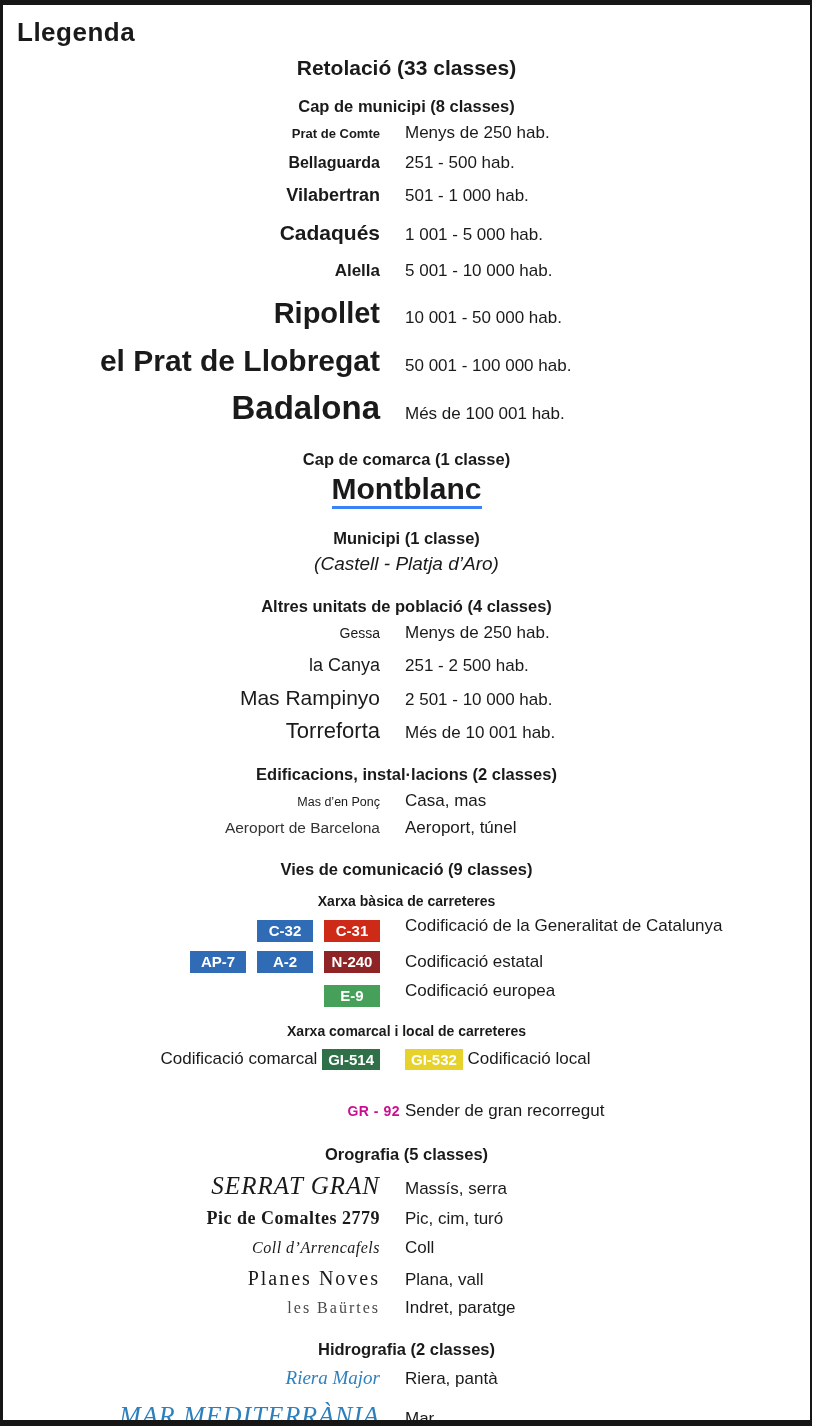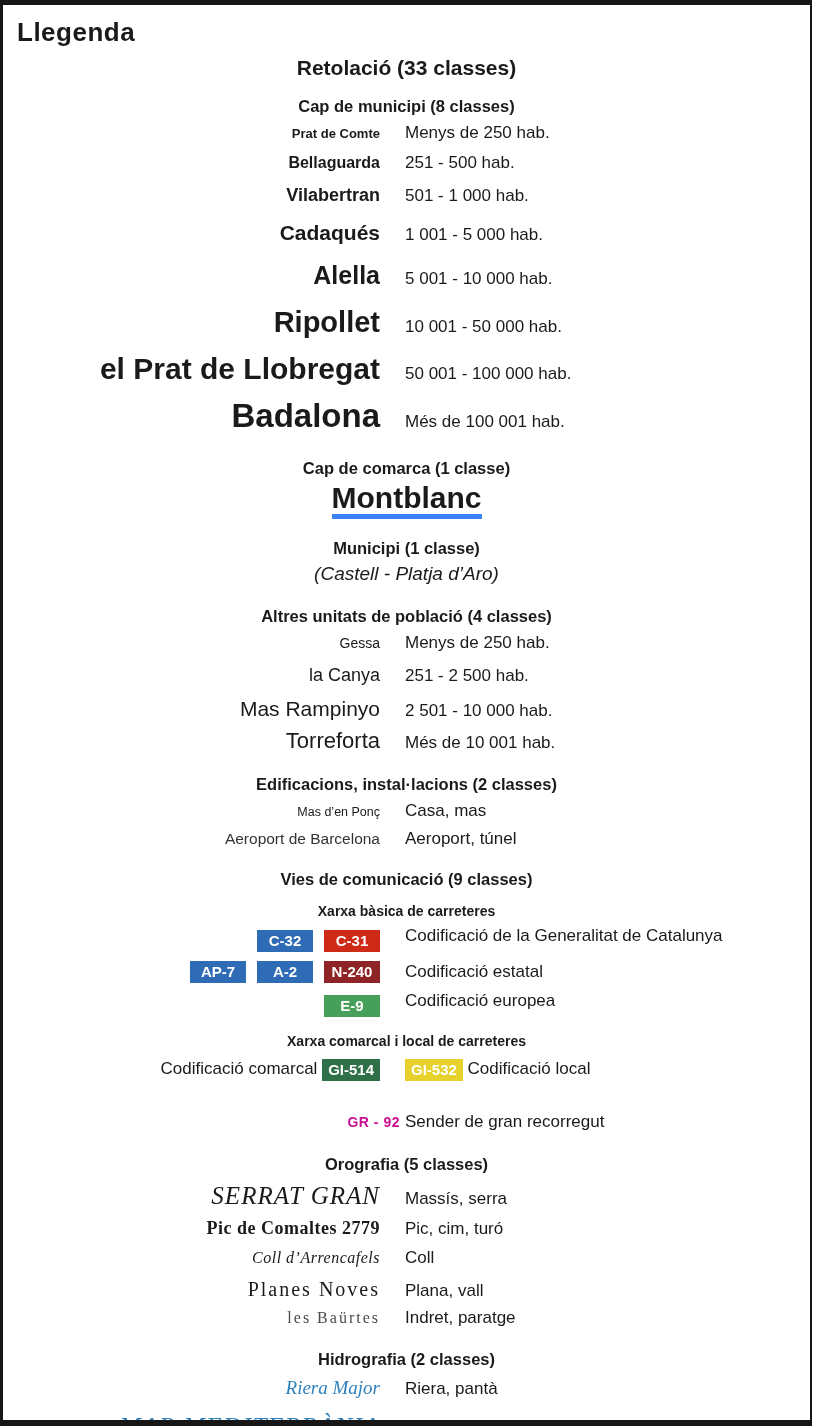--- a/index.html
+++ b/index.html
@@ -32,36 +32,36 @@
     align-items:baseline;
   }
   .cell-name{text-align:right;line-height:1.12;}
   .cell-desc{font-size:17px;line-height:1.1;}
   
   .nm{font-weight:bold;}
   .nm-s1{font-size:13px;}  .r-s1{margin-bottom:11px;}
   .nm-s2{font-size:16px;}  .r-s2{margin-bottom:13px;}
   .nm-s3{font-size:18px;}  .r-s3{margin-bottom:15px;}
   .nm-s4{font-size:21px;}  .r-s4{margin-bottom:16px;}
-  .nm-s5{font-size:25px;}  .r-s5{margin-bottom:17px;}
+  .nm-s5{font-size:17px;}  .r-s5{margin-bottom:17px;}
   .nm-s6{font-size:29px;}  .r-s6{margin-bottom:14px;}
   .nm-s7{font-size:30px;}  .r-s7{margin-bottom:12px;}
   .nm-s8{font-size:33px;}  .r-s8{margin-bottom:0;}
   
   .au-s1{font-size:14px;}  .rau-s1{margin-bottom:12px;}
   .au-s2{font-size:18px;}  .rau-s2{margin-bottom:11px;}
   .au-s3{font-size:21px;}  .rau-s3{margin-bottom:9px;}
   .au-s4{font-size:22px;}
   
   .ed-s1{font-size:12.5px;} .red-s1{margin-bottom:9px;}
   .ed-s2{font-size:15.5px;color:#333;}
   .centered-sample{text-align:center;}
   .comarca-sample{
     font-size:30px;font-weight:bold;display:inline-block;
-    border-bottom:5px solid #3b82f6;padding-bottom:1px;line-height:1.05;
+    border-bottom:3px solid #3b82f6;padding-bottom:1px;line-height:1.05;
   }
   .municipi-sample{font-size:19px;font-style:italic;margin-top:2px;}
   
   .badge-slots{
     display:grid;grid-template-columns:repeat(3,56px);column-gap:11px;
     justify-content:end;align-items:center;
   }
   .badge{
     display:block;text-align:center;font-weight:bold;font-size:15px;
     color:#fff;padding:3px 2px;line-height:1.05;

